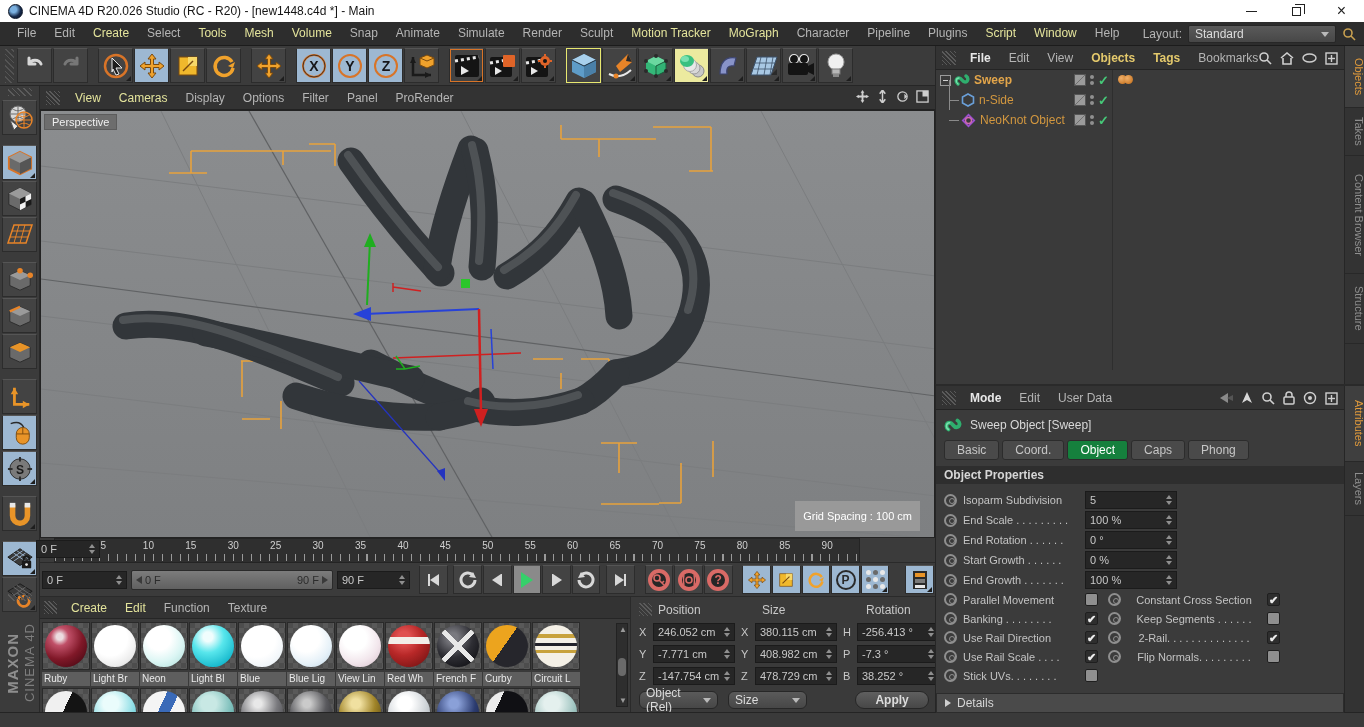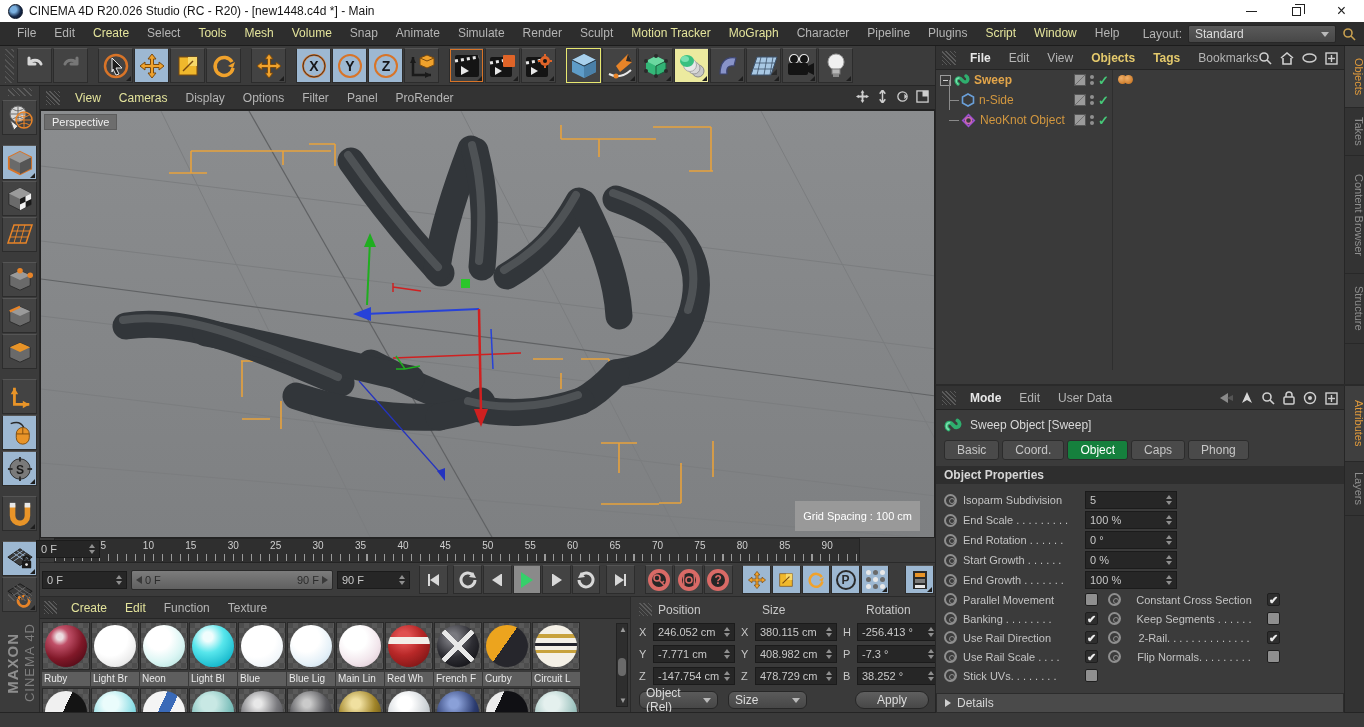--- a/index.html
+++ b/index.html
@@ -142,21 +142,21 @@
   .coord-head .grip2 { width:13px; height:13px; margin-right:6px;
     background:repeating-linear-gradient(45deg,#5a5a5a 0 1px,transparent 1px 3px); }
   .coord-grid { display:flex; gap:6px; }
   .coord-col { display:flex; flex-direction:column; gap:4px; }
   .crow { display:flex; align-items:center; gap:4px; }
   .axis-l { width:10px; color:#c8c8c8; font-size:11px; }
   .cfield { width:82px; }
   .coord-foot { display:flex; gap:10px; margin-top:6px; }
   .mode-dd { width:92px; justify-content:space-between; border-radius:6px; }
   .apply-btn { width:88px; height:18px; border-radius:9px; background:linear-gradient(#5f5f5f,#474747);
-    border:1px solid #272727; color:#dcdcdc; display:flex; align-items:center; justify-content:center; margin-left:38px; }
+    border:1px solid #272727; color:#dcdcdc; display:flex; align-items:center; justify-content:center; margin-left:38px;font-weight:bold; }
 
   
   .statusbar { left:0px; top:712px; width:1364px; height:15px; background:#3a3a3a; border-top:1px solid #242424; }
 
   
   .om-wrap { left:935px; top:46px; width:429px; height:338px; background:#3a3a3a; border-left:1px solid #262626; }
   .panel-menu { height:24px; background:#333; border-bottom:1px solid #242424; display:flex; align-items:center; padding-left:4px; position:relative; }
   .pm-grip { width:14px; height:14px; margin:0 5px 0 2px;
     background:repeating-linear-gradient(45deg,#5a5a5a 0 1px,transparent 1px 3px); }
   .pm-item { padding:0 9px; color:#b5b5b5; }
@@ -877,21 +877,21 @@
       <div class="mat-tile">
         <div class="mat-thumb">
             <span class="sphere" style="background:radial-gradient(circle at 38% 32%, #ffffff 0 35%, #e6f1f8 65%, #bed6e6 100%);"></span>
           </div>
         <div class="mat-name">Blue Lig</div>
       </div>
       <div class="mat-tile">
         <div class="mat-thumb">
             <span class="sphere" style="background:radial-gradient(circle at 38% 32%, #ffffff 0 30%, #f2e6ec 62%, #d6becа 100%); background:radial-gradient(circle at 38% 32%, #ffffff 0 30%, #f2e6ec 62%, #d6beca 100%);"></span>
           </div>
-        <div class="mat-name">Main Lin</div>
+        <div class="mat-name">View Lin</div>
       </div>
       <div class="mat-tile">
         <div class="mat-thumb">
             <span class="sphere" style="background:linear-gradient(180deg, rgba(0,0,0,0) 0 28%, #f2eee9 28% 46%, rgba(0,0,0,0) 46%), radial-gradient(circle at 38% 30%, #e05050 0 15%, #b82828 45%, #6e1010 95%);"></span>
           </div>
         <div class="mat-name">Red Wh</div>
       </div>
       <div class="mat-tile">
         <div class="mat-thumb">
             <span class="sphere" style="background:linear-gradient(45deg, rgba(0,0,0,0) 0 46%, #e8e8e8 46% 54%, rgba(0,0,0,0) 54%), linear-gradient(135deg, rgba(0,0,0,0) 0 46%, #e8e8e8 46% 54%, rgba(0,0,0,0) 54%), radial-gradient(circle at 38% 30%, #7a7a80 0 12%, #2e2e34 50%, #0a0a0e 95%);"></span>

